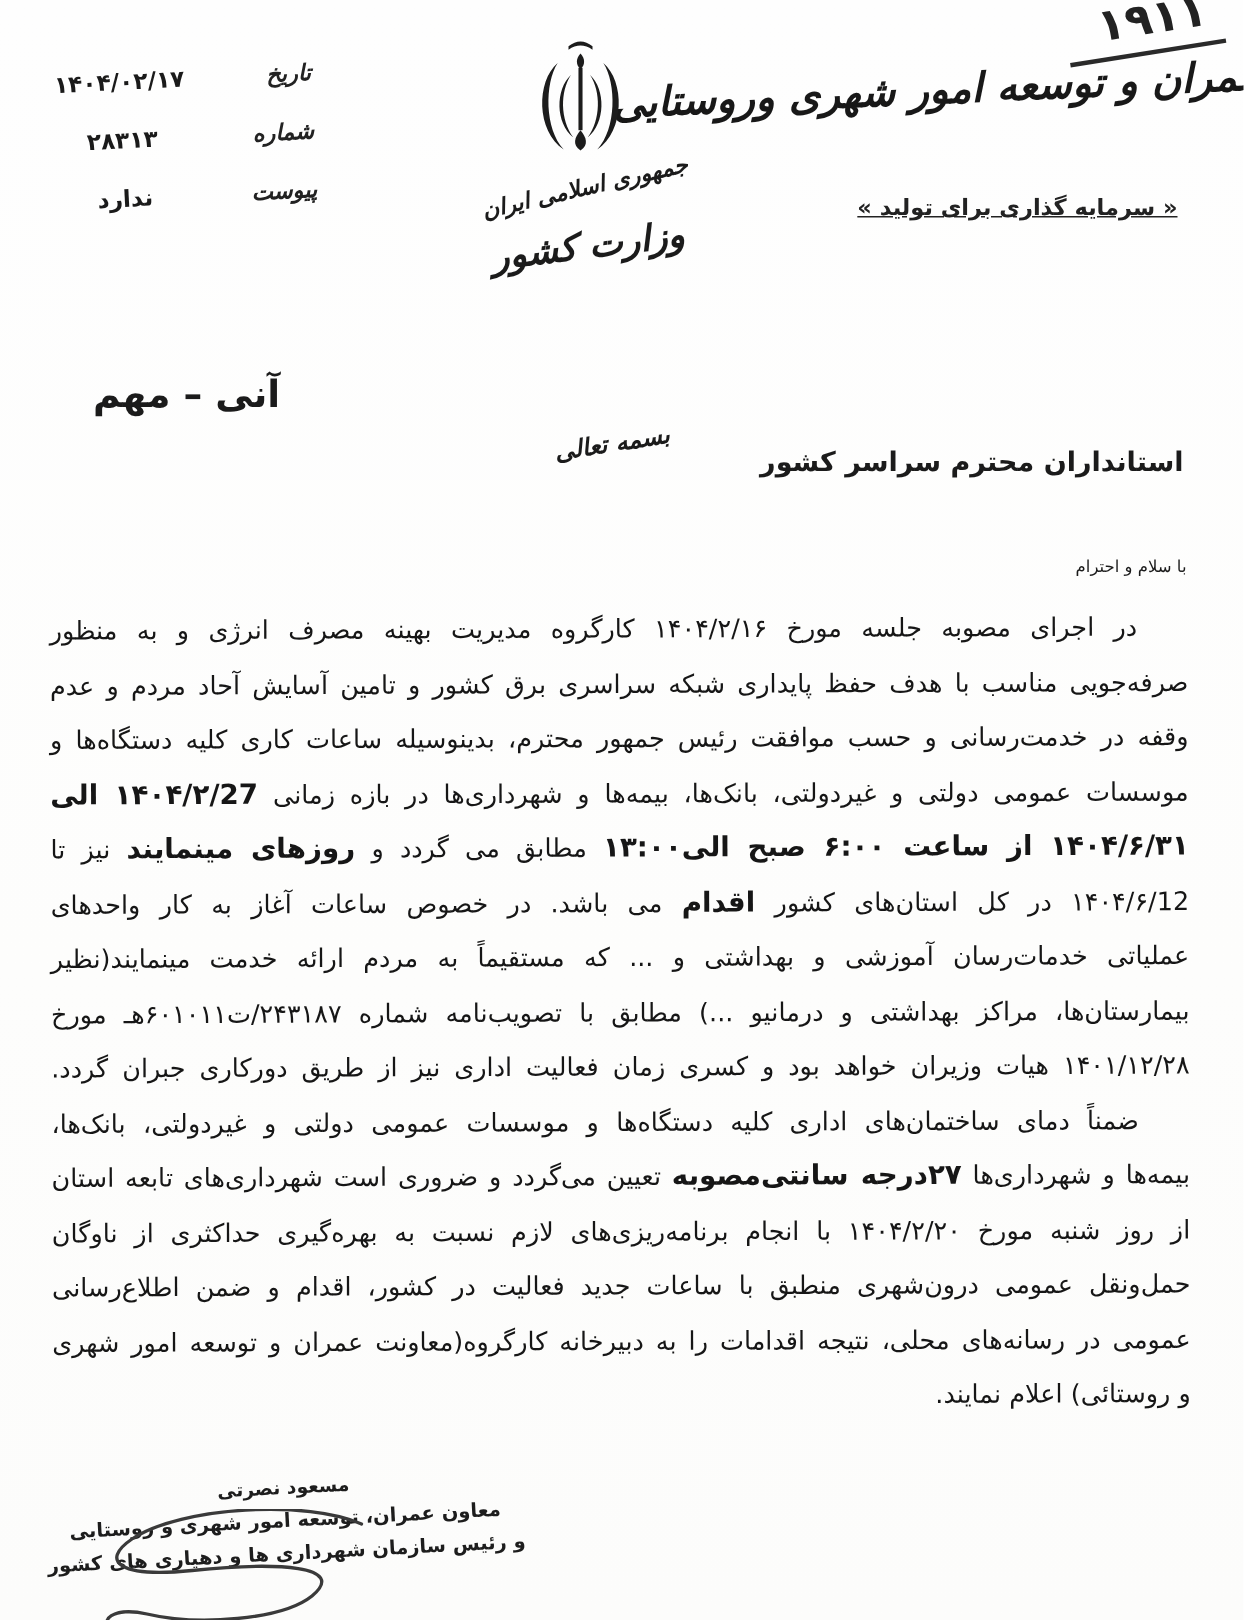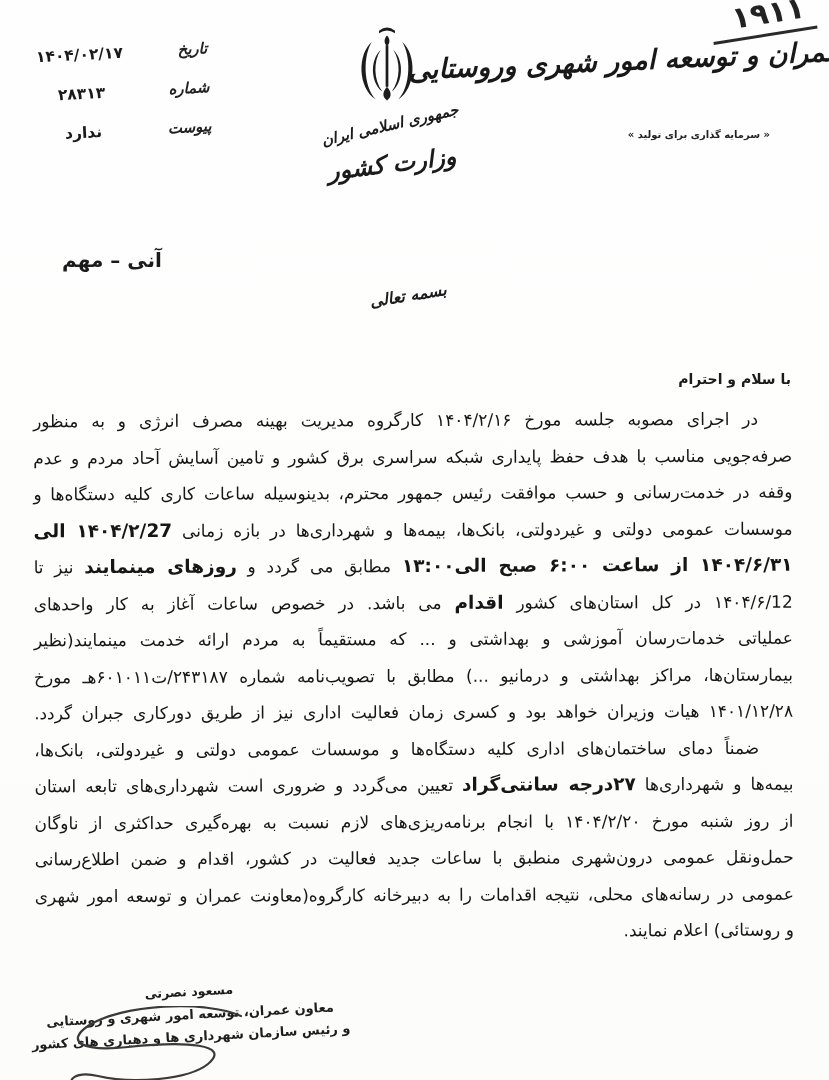--- a/index.html
+++ b/index.html
@@ -17,22 +17,22 @@
     transform:rotate(-9deg);
     border-bottom:3px solid #2a2a2a;padding:0 10px 3px 22px;
     white-space:nowrap;
   }
   .dept-title{
     position:absolute;top:44px;right:-56px;
     font-size:27px;font-weight:700;font-style:italic;color:#181818;
     transform:rotate(-2.5deg);white-space:nowrap;
   }
   .slogan{
-    position:absolute;top:129px;right:59px;
-    font-size:10px;font-weight:700;color:#222;
+    position:absolute;top:129px;right:44px;
+    font-size:15px;font-weight:700;color:#222;text-decoration:underline;
   }
   .emblem{position:absolute;top:26px;left:341px;width:92px;height:96px;}
   .org1{
     position:absolute;top:116px;left:300px;width:180px;text-align:center;
     font-size:15px;font-weight:700;font-style:italic;transform:rotate(-13deg);
     white-space:nowrap;
   }
   .org2{
     position:absolute;top:150px;left:312px;width:160px;text-align:center;
     font-size:24px;font-weight:700;font-style:italic;transform:rotate(-7deg);
@@ -44,29 +44,29 @@
   .meta-value{font-size:15.5px;font-weight:700;min-width:112px;text-align:center;color:#1a1a1a;}
 
   
   .besmeleh{
     position:absolute;top:286px;left:348px;width:120px;text-align:center;
     font-size:16px;font-weight:700;font-style:italic;transform:rotate(-9deg);
     white-space:nowrap;
   }
   .priority{
     position:absolute;top:248px;left:62px;
-    font-size:20px;font-weight:700;white-space:nowrap;
+    font-size:25px;font-weight:700;white-space:nowrap;
   }
   .recipient{
     position:absolute;top:298px;right:40px;
     font-size:18px;font-weight:700;
   }
   .salutation{
     position:absolute;top:371px;right:38px;
-    font-size:14px;font-weight:700;
+    font-size:11px;font-weight:400;
   }
 
   
   .body-text{
     position:absolute;top:402px;right:36px;left:34px;
     font-size:17px;line-height:36.5px;color:#161616;
     transform:rotate(-0.2deg);
   }
   .line{text-align:justify;text-align-last:justify;white-space:normal;}
   .line.indent{padding-right:34px;}
@@ -130,35 +130,36 @@
     <div class="meta-row">
       <span class="meta-label">پیوست</span>
       <span class="meta-value">ندارد</span>
     </div>
   </div>
 
   <div class="besmeleh">بسمه تعالی</div>
 
   <div class="priority">آنی – مهم</div>
 
+  <div class="recipient">استانداران محترم سراسر کشور</div>
 
   <div class="salutation">با سلام و احترام</div>
 
   <div class="body-text">
       <div class="line indent"><span>در اجرای مصوبه جلسه مورخ ۱۴۰۴/۲/۱۶ کارگروه مدیریت بهینه مصرف انرژی و به منظور</span></div>
       <div class="line"><span>صرفه‌جویی مناسب با هدف حفظ پایداری شبکه سراسری برق کشور و تامین آسایش آحاد مردم و عدم</span></div>
       <div class="line"><span>وقفه در خدمت‌رسانی و حسب موافقت رئیس جمهور محترم، بدینوسیله ساعات کاری کلیه دستگاه‌ها و</span></div>
       <div class="line"><span>موسسات عمومی دولتی و غیردولتی، بانک‌ها، بیمه‌ها و شهرداری‌ها در بازه زمانی </span><span class="b">۱۴۰۴/۲/27 الی</span></div>
       <div class="line"><span class="b">۱۴۰۴/۶/۳۱ از ساعت ۶:۰۰ صبح الی۱۳:۰۰</span><span> مطابق می گردد و </span><span class="b">روزهای مینمایند</span><span> نیز تا</span></div>
       <div class="line"><span>۱۴۰۴/۶/12 در کل استان‌های کشور </span><span class="b">اقدام</span><span> می باشد. در خصوص ساعات آغاز به کار واحدهای</span></div>
       <div class="line"><span>عملیاتی خدمات‌رسان آموزشی و بهداشتی و ... که مستقیماً به مردم ارائه خدمت مینمایند(نظیر</span></div>
       <div class="line"><span>بیمارستان‌ها، مراکز بهداشتی و درمانیو ...) مطابق با تصویب‌نامه شماره ۲۴۳۱۸۷/ت۶۰۱۰۱۱هـ مورخ</span></div>
       <div class="line"><span>۱۴۰۱/۱۲/۲۸ هیات وزیران خواهد بود و کسری زمان فعالیت اداری نیز از طریق دورکاری جبران گردد.</span></div>
       <div class="line indent"><span>ضمناً دمای ساختمان‌های اداری کلیه دستگاه‌ها و موسسات عمومی دولتی و غیردولتی، بانک‌ها،</span></div>
-      <div class="line"><span>بیمه‌ها و شهرداری‌ها </span><span class="b">۲۷درجه سانتی‌گراد</span><span> تعیین می‌گردد و ضروری است شهرداری‌های تابعه استان</span></div>
+      <div class="line"><span>بیمه‌ها و شهرداری‌ها </span><span class="b">۲۷درجه سانتی‌مصوبه</span><span> تعیین می‌گردد و ضروری است شهرداری‌های تابعه استان</span></div>
       <div class="line"><span>از روز شنبه مورخ ۱۴۰۴/۲/۲۰ با انجام برنامه‌ریزی‌های لازم نسبت به بهره‌گیری حداکثری از ناوگان</span></div>
       <div class="line"><span>حمل‌ونقل عمومی درون‌شهری منطبق با ساعات جدید فعالیت در کشور، اقدام و ضمن اطلاع‌رسانی</span></div>
       <div class="line"><span>عمومی در رسانه‌های محلی، نتیجه اقدامات را به دبیرخانه کارگروه(معاونت عمران و توسعه امور شهری</span></div>
       <div class="line last"><span>و روستائی) اعلام نمایند.</span></div>
     </div>
 
   <div class="signature">
     <div class="sig-name">مسعود نصرتی</div>
     <div class="sig-title1">معاون عمران، توسعه امور شهری و روستایی</div>
     <div class="sig-title2">و رئیس سازمان شهرداری ها و دهیاری های کشور</div>

